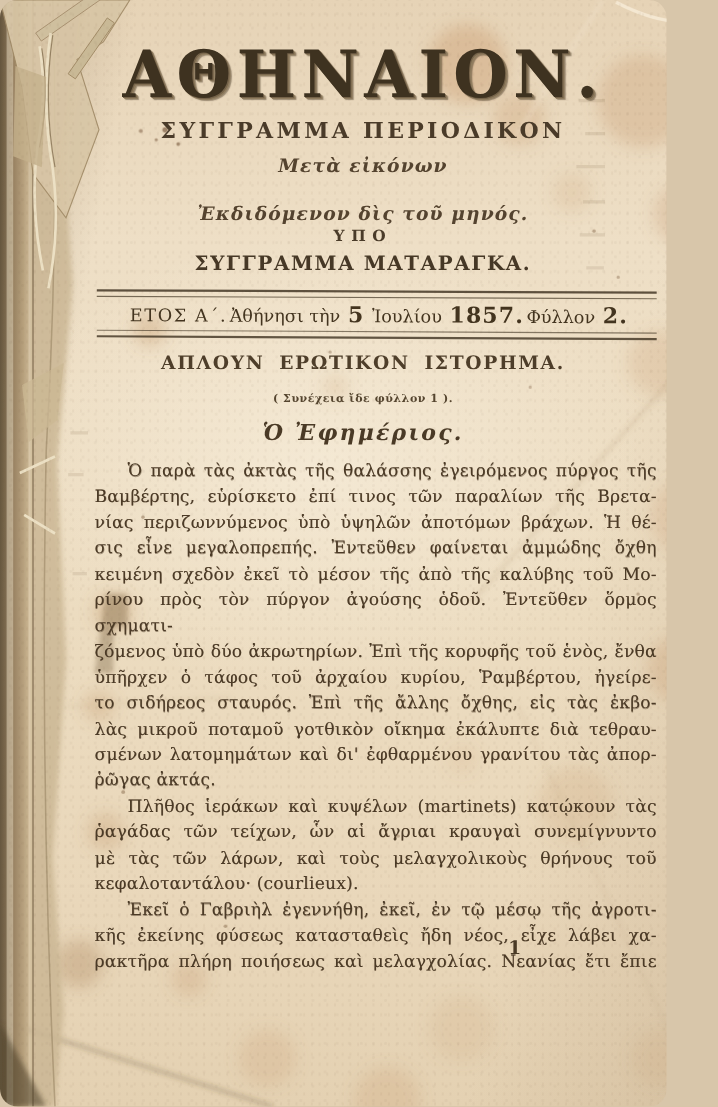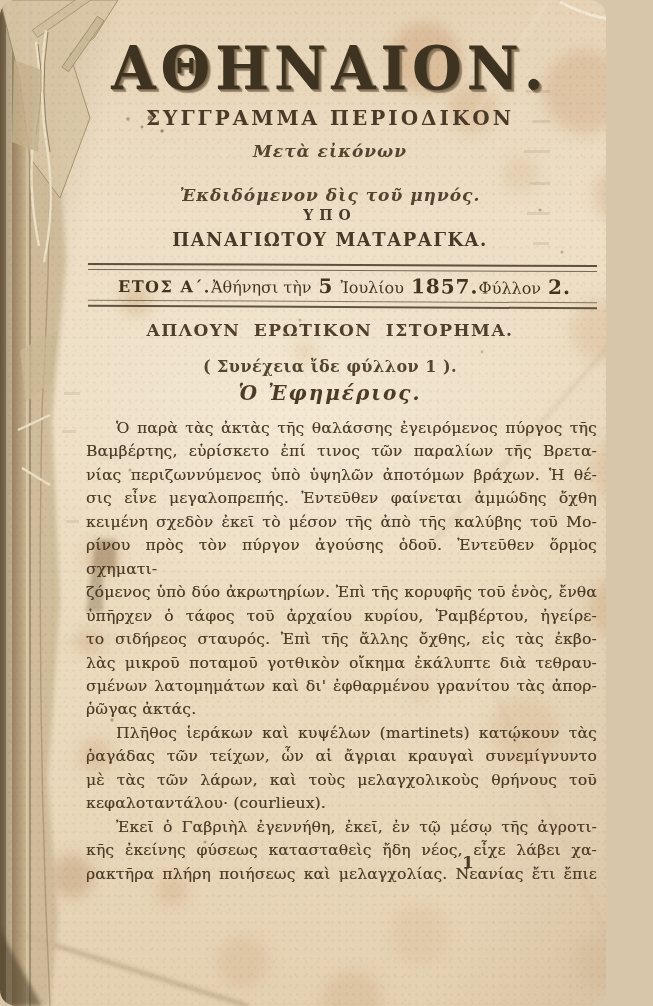--- a/index.html
+++ b/index.html
@@ -41,24 +41,24 @@
   .publisher{color:#463826;}
 
   .rule{left:88px;width:509px;height:4px;}
   .rule-top{top:264px;border-top:2.4px solid rgba(62,49,32,.82);border-bottom:1.5px solid rgba(62,49,32,.68);transform:rotate(.25deg);}
   .rule-bottom{top:301px;border-top:1.4px solid rgba(62,49,32,.6);border-bottom:2.2px solid rgba(62,49,32,.8);transform:rotate(.3deg);}
 
   .dateline{top:274px;left:88px;width:509px;display:flex;justify-content:space-between;align-items:baseline;
     box-sizing:border-box;padding:0 26px 0 30px;font-size:16px;color:#43341f;transform:rotate(.25deg);}
   .dateline .grp{display:flex;gap:7px;align-items:baseline;}
   .dateline .big{font-size:20px;font-weight:bold;letter-spacing:1px;}
-  .dateline .caps{letter-spacing:1.5px;font-weight:bold;font-size:16px;}
+  .dateline .caps{letter-spacing:1.5px;font-weight:normal;font-size:16px;}
 
   .article-heading{top:320px;font-size:17px;font-weight:bold;letter-spacing:1.5px;word-spacing:6px;color:#4e3e2a;}
-  .continuation{top:357px;font-size:16px;color:#55452f;letter-spacing:.5px;}
+  .continuation{top:357px;font-size:10px;color:#55452f;letter-spacing:.5px;}
   .chapter-title{top:381px;font-size:20px;font-style:italic;letter-spacing:2px;color:#4a3a26;}
 
   .body-text{top:417px;left:86px;width:511px;font-size:15.5px;line-height:23.45px;
     color:#4b3a26;letter-spacing:.2px;
     text-shadow:.3px .3px .6px rgba(80,62,42,.5);}
   .body-line{text-align:justify;text-align-last:justify;}
   .body-line.para-end{text-align-last:left;}
   .body-line.indent{text-indent:30px;}
 
   .page-number{top:852px;left:462px;font-size:17px;font-weight:bold;color:#4a3a26;}
@@ -189,21 +189,21 @@
     <div class="abs center masthead-title">ΑΘΗΝΑΙΟΝ.</div>
 
     <div class="abs center masthead-subtitle">ΣΥΓΓΡΑΜΜΑ ΠΕΡΙΟΔΙΚΟΝ</div>
 
     <div class="abs center edition-note note1">Μετὰ εἰκόνων</div>
 
     <div class="abs center edition-note note2">Ἐκδιδόμενον δὶς τοῦ μηνός.</div>
 
     <div class="abs center by-label">ΥΠΟ</div>
 
-    <div class="abs center publisher">ΠΑΝΑΓΙΩΤΟΥ ΜΑΤΑΡΑΓΚΑ.</div>
+    <div class="abs center publisher">ΣΥΓΓΡΑΜΜΑ ΜΑΤΑΡΑΓΚΑ.</div>
 
     <div class="abs rule rule-top"></div>
 
     <div class="abs dateline">
       <span class="caps">ΕΤΟΣ Α΄.</span>
       <span class="grp">
         <span>Ἀθήνησι τὴν</span>
         <span class="big">5</span>
         <span>Ἰουλίου</span>
         <span class="big">1857.</span>

